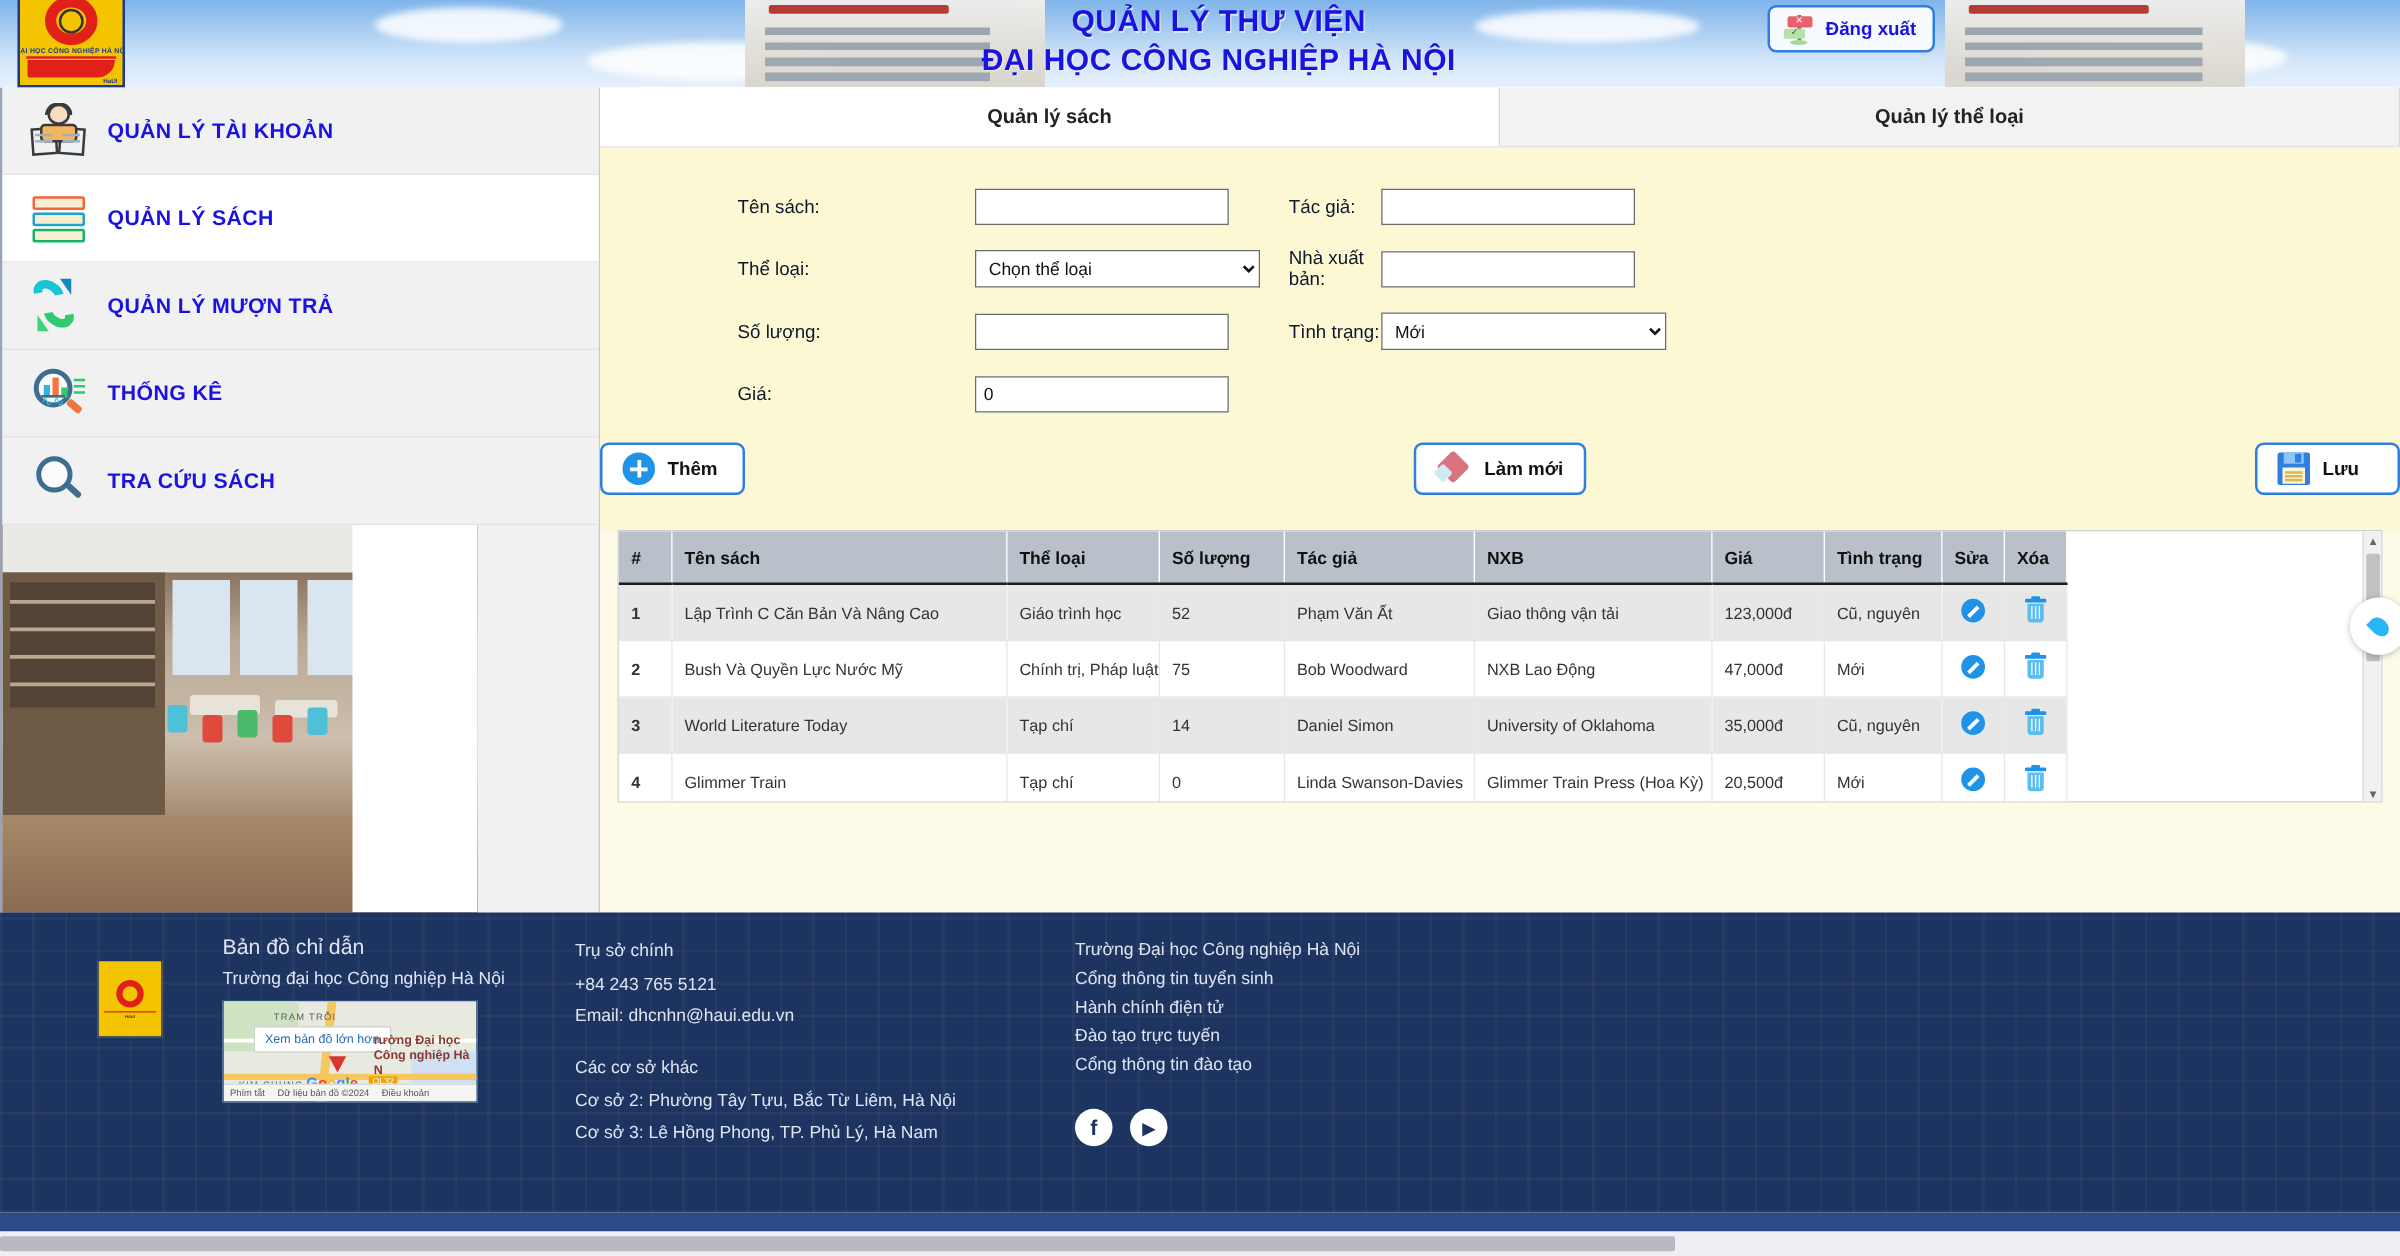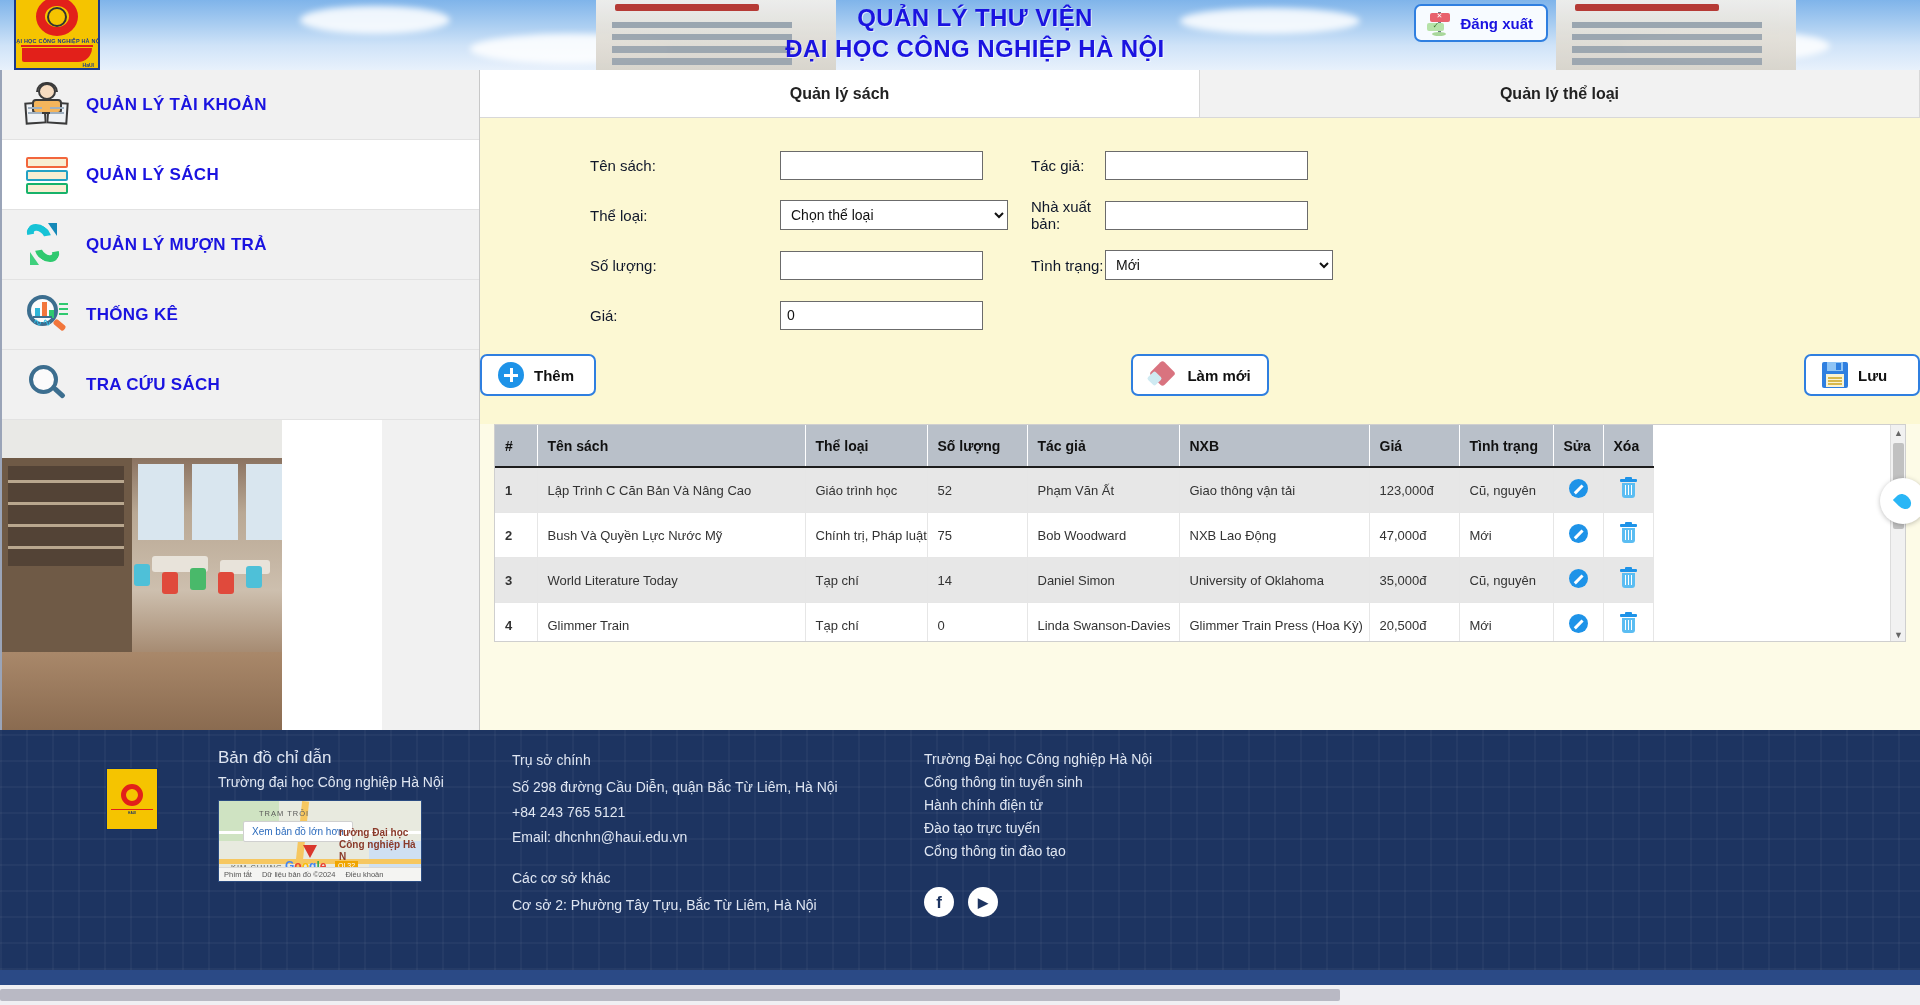--- a/index.html
+++ b/index.html
@@ -235,21 +235,21 @@
   .footer{
     width:1920px; height:240px; background:#1d3461; position:relative; overflow:hidden;
     color:#dfe6f2;
   }
   .footer::before{
     content:""; position:absolute; inset:0;
     background-image:
       repeating-linear-gradient(90deg, rgba(255,255,255,.035) 0 2px, transparent 2px 26px),
       repeating-linear-gradient(0deg, rgba(255,255,255,.035) 0 2px, transparent 2px 26px);
   }
-  .footer .inner{ position:relative; display:flex; padding:18px 0 0 106px; gap:12px; }
+  .footer .inner{ position:relative; display:flex; padding:18px 0 0 78px; gap:0; }
   .f-logo{
     width:52px;height:62px;background:#f5c400;border:1px solid #12306a;
     display:flex;flex-direction:column;align-items:center;justify-content:center;flex:0 0 52px;
     margin-top:20px;
   }
   .f-logo .ring{width:22px;height:22px;border-radius:50%;border:5px solid #e2201a;}
   .f-logo .bar{width:42px;height:1px;background:#e2201a;margin-top:3px;}
   .f-logo .tx{font-size:3.2px;color:#12306a;font-weight:bold;margin-top:1px;}
   .col-map{ width:330px; padding-left:48px;}
   .col-map .h{ font-size:17px; margin-bottom:6px;}
@@ -624,26 +624,26 @@
         <div class="foot">
           <span>Phím tắt</span>
           <span>Dữ liệu bản đồ ©2024</span>
           <span>Điều khoản</span>
         </div>
       </div>
     </div>
 
     <div class="col-addr">
       <div class="h">Trụ sở chính</div>
-      <div>Số 298 đường Cầu Diễn, quận Bắc Từ Liêm, Hà Nội</div>
       <div>+84 243 765 5121</div>
       <div>Email: dhcnhn@haui.edu.vn</div>
       <div class="gap"></div>
       <div class="h">Các cơ sở khác</div>
       <div>Cơ sở 2: Phường Tây Tựu, Bắc Từ Liêm, Hà Nội</div>
+      <div>Cơ sở 3: Lê Hồng Phong, TP. Phủ Lý, Hà Nam</div>
     </div>
 
     <div class="col-links">
       <div>Trường Đại học Công nghiệp Hà Nội</div>
       <div>Cổng thông tin tuyển sinh</div>
       <div>Hành chính điện tử</div>
       <div>Đào tạo trực tuyến</div>
       <div>Cổng thông tin đào tạo</div>
       <div class="socials">
         <div class="soc">f</div>

